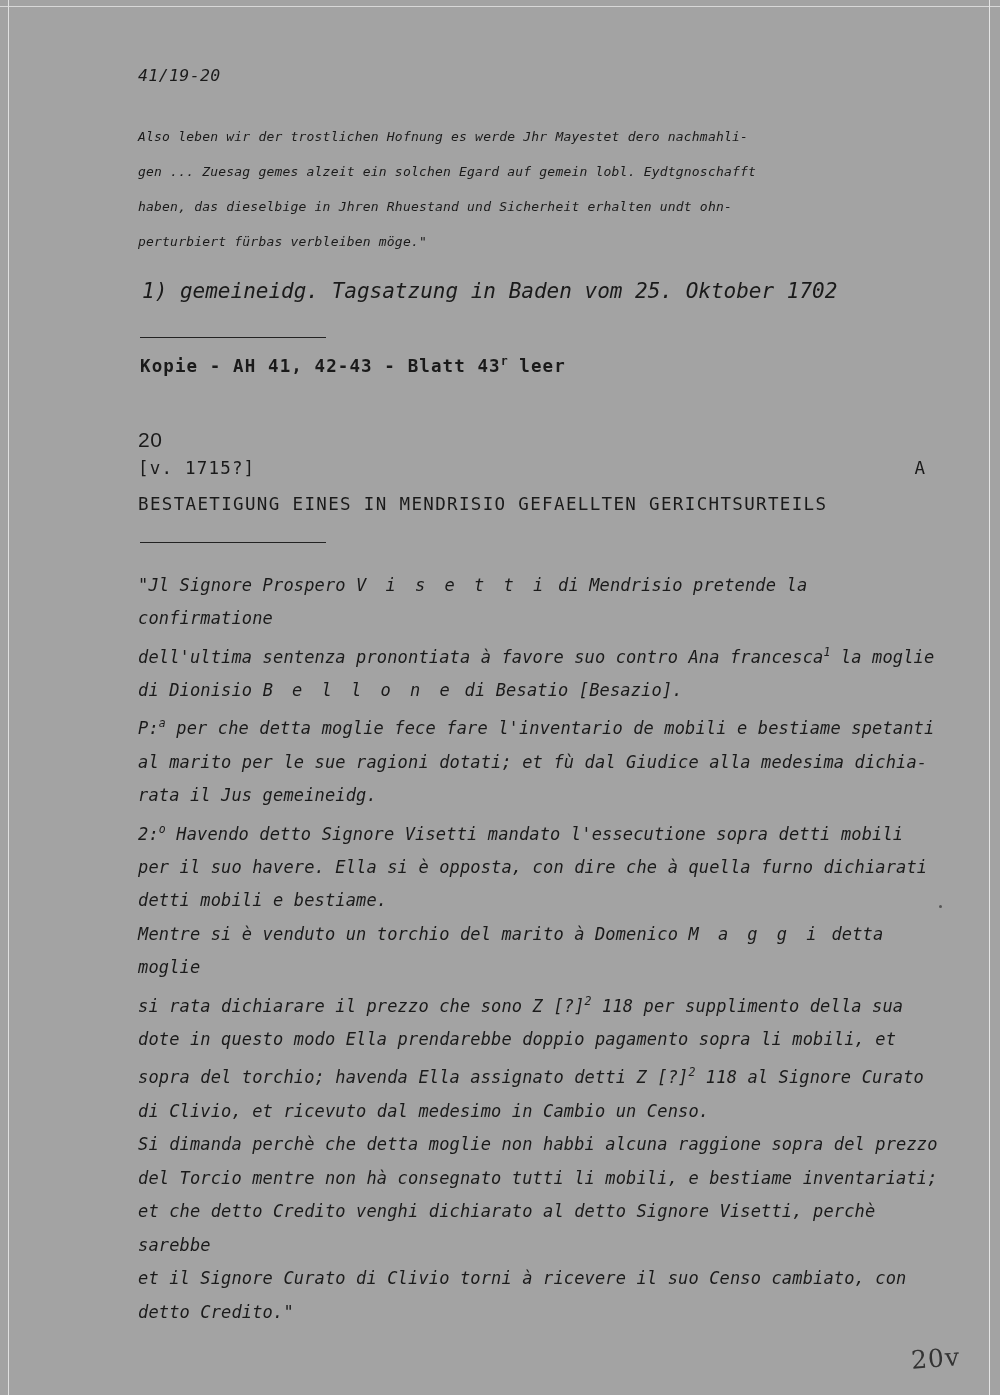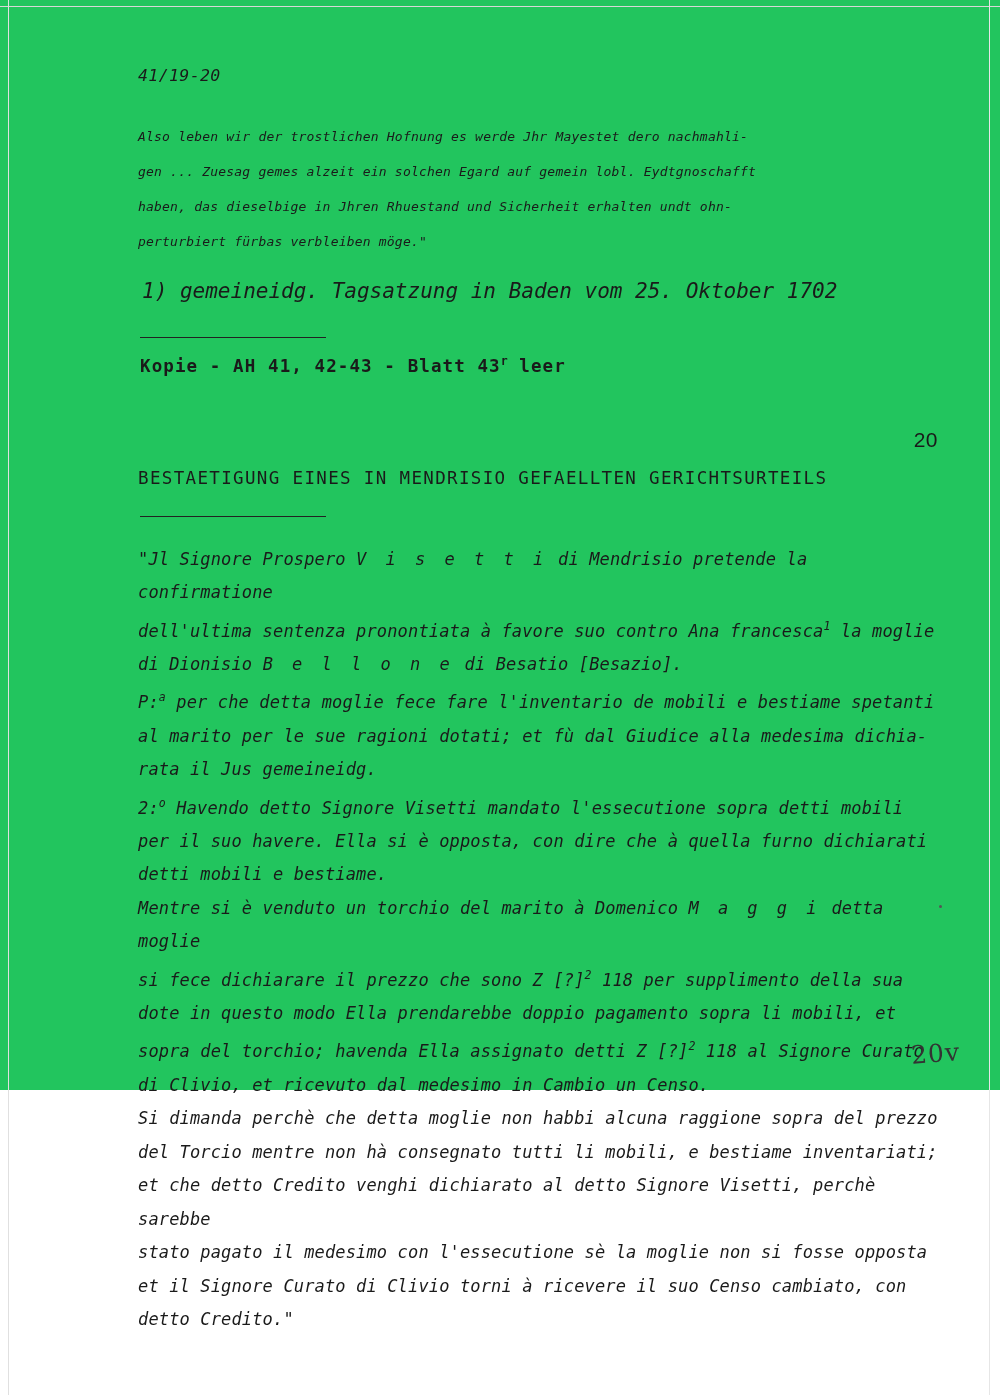--- a/index.html
+++ b/index.html
@@ -12,22 +12,22 @@
     height: 1395px;
     position: relative;
     font-family: "DejaVu Sans Mono", monospace;
     color: #1a1a1a;
     overflow: hidden;
   }
   .page {
     position: absolute;
     left: 0; top: 0;
     width: 1000px;
-    height: 1090px;
-    background: #22c55e;
+    height: 1395px;
+    background: #a3a3a3;
   }
   
   .scan-edge-top {
     position: absolute;
     left: 0; top: 6px;
     width: 1000px; height: 1px;
     background: #d8d8d8;
   }
   .scan-edge-left {
     position: absolute;
@@ -86,21 +86,21 @@
     letter-spacing: 1.1px;
     margin: 0 0 0 2px;
     font-weight: bold;
   }
   .kopie-line sup {
     font-size: 11.5px;
     vertical-align: super;
     letter-spacing: 0;
   }
   .section-number {
-    text-align: right;
+    text-align: left;
     font-size: 21px;
     font-family: "Liberation Sans", sans-serif;
     margin: 52px 0 0 0;
     letter-spacing: 0.5px;
   }
   .head-row {
     display: flex;
     justify-content: space-between;
     align-items: flex-end;
     margin-top: 6px;
@@ -176,44 +176,47 @@
     <div class="footnote-de">1) gemeineidg. Tagsatzung in Baden vom 25. Oktober 1702</div>
 
     <hr class="rule">
 
     <div class="kopie-line">
       <span>Kopie  -  AH 41, 42-43  -  Blatt 43</span><sup>r</sup><span> leer</span>
     </div>
 
     <div class="section-number">20</div>
 
+    <div class="head-row">
+      <div class="head-date">[v. 1715?]</div>
+      <div class="head-letter">A</div>
+    </div>
 
     <div class="title">BESTAETIGUNG EINES IN MENDRISIO GEFAELLTEN GERICHTSURTEILS</div>
 
     <hr class="rule-2">
 
     <div class="body-italic" id="body-container">
         <p><span>"Jl Signore Prospero  </span><span class="sp">V i s e t t i</span><span>  di Mendrisio pretende la confirmatione</span></p>
         <p><span>dell'ultima sentenza pronontiata à favore suo contro Ana francesca</span><sup>1</sup><span> la moglie</span></p>
         <p><span>di Dionisio  </span><span class="sp">B e l l o n e</span><span>  di Besatio [Besazio].</span></p>
         <p><span>P:</span><sup>a</sup><span> per che detta moglie fece fare l'inventario de mobili e bestiame spetanti</span></p>
         <p><span>al marito per le sue ragioni dotati; et fù dal Giudice alla medesima dichia-</span></p>
         <p><span>rata il Jus gemeineidg.</span></p>
         <p><span>2:</span><sup>o</sup><span> Havendo detto Signore Visetti mandato l'essecutione sopra detti mobili</span></p>
         <p><span>per il suo havere. Ella si è opposta, con dire che à quella furno dichiarati</span></p>
         <p><span>detti mobili e bestiame.</span></p>
         <p><span>Mentre si è venduto un torchio del marito à Domenico  </span><span class="sp">M a g g i</span><span>  detta moglie</span></p>
-        <p><span>si fece dichiarare il prezzo che sono Z [?]</span><sup>2</sup><span> 118 per supplimento della sua</span></p>
+        <p><span>si rata dichiarare il prezzo che sono Z [?]</span><sup>2</sup><span> 118 per supplimento della sua</span></p>
         <p><span>dote in questo modo Ella prendarebbe doppio pagamento sopra li mobili, et</span></p>
         <p><span>sopra del torchio; havenda Ella assignato detti Z [?]</span><sup>2</sup><span> 118 al Signore Curato</span></p>
         <p><span>di Clivio, et ricevuto dal medesimo in Cambio un Censo.</span></p>
         <p><span>Si dimanda perchè che detta moglie non habbi alcuna raggione sopra del prezzo</span></p>
         <p><span>del Torcio mentre non hà consegnato tutti li mobili, e bestiame inventariati;</span></p>
         <p><span>et che detto Credito venghi dichiarato al detto Signore Visetti, perchè sarebbe</span></p>
-        <p><span>stato pagato il medesimo con l'essecutione sè la moglie non si fosse opposta</span></p>
         <p><span>et il Signore Curato di Clivio torni à ricevere il suo Censo cambiato, con</span></p>
         <p><span>detto Credito."</span></p>
       </div>
 
   </div>
 
   <div class="stray-dot"></div>
   <div class="pencil-mark">20v</div>
 </div>
 

